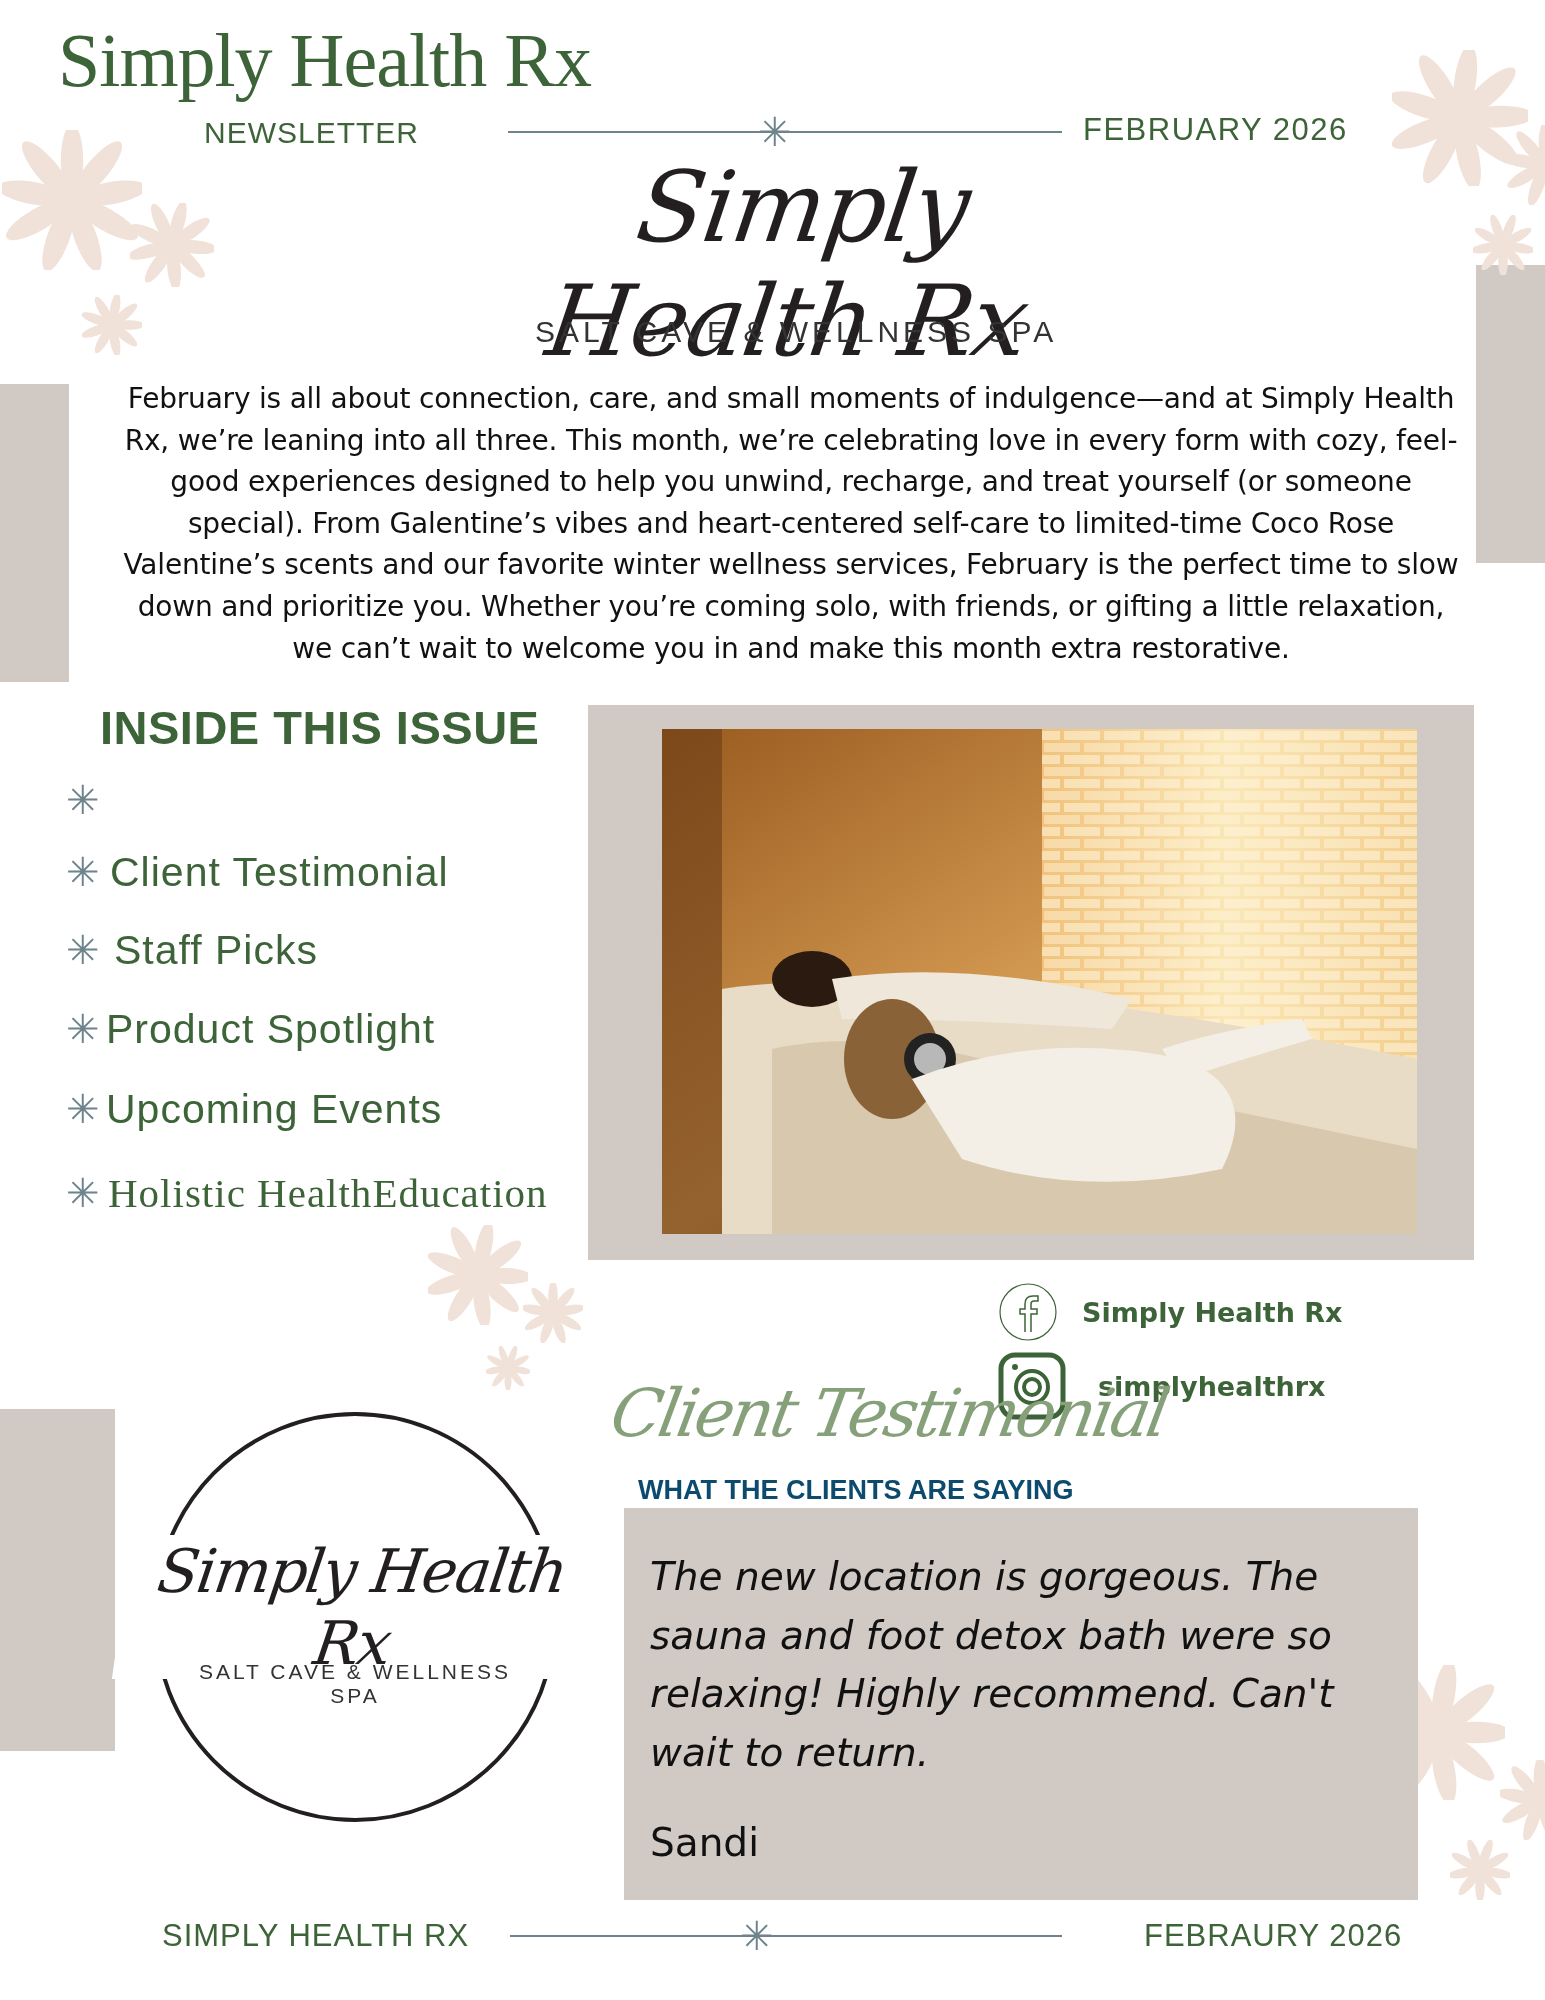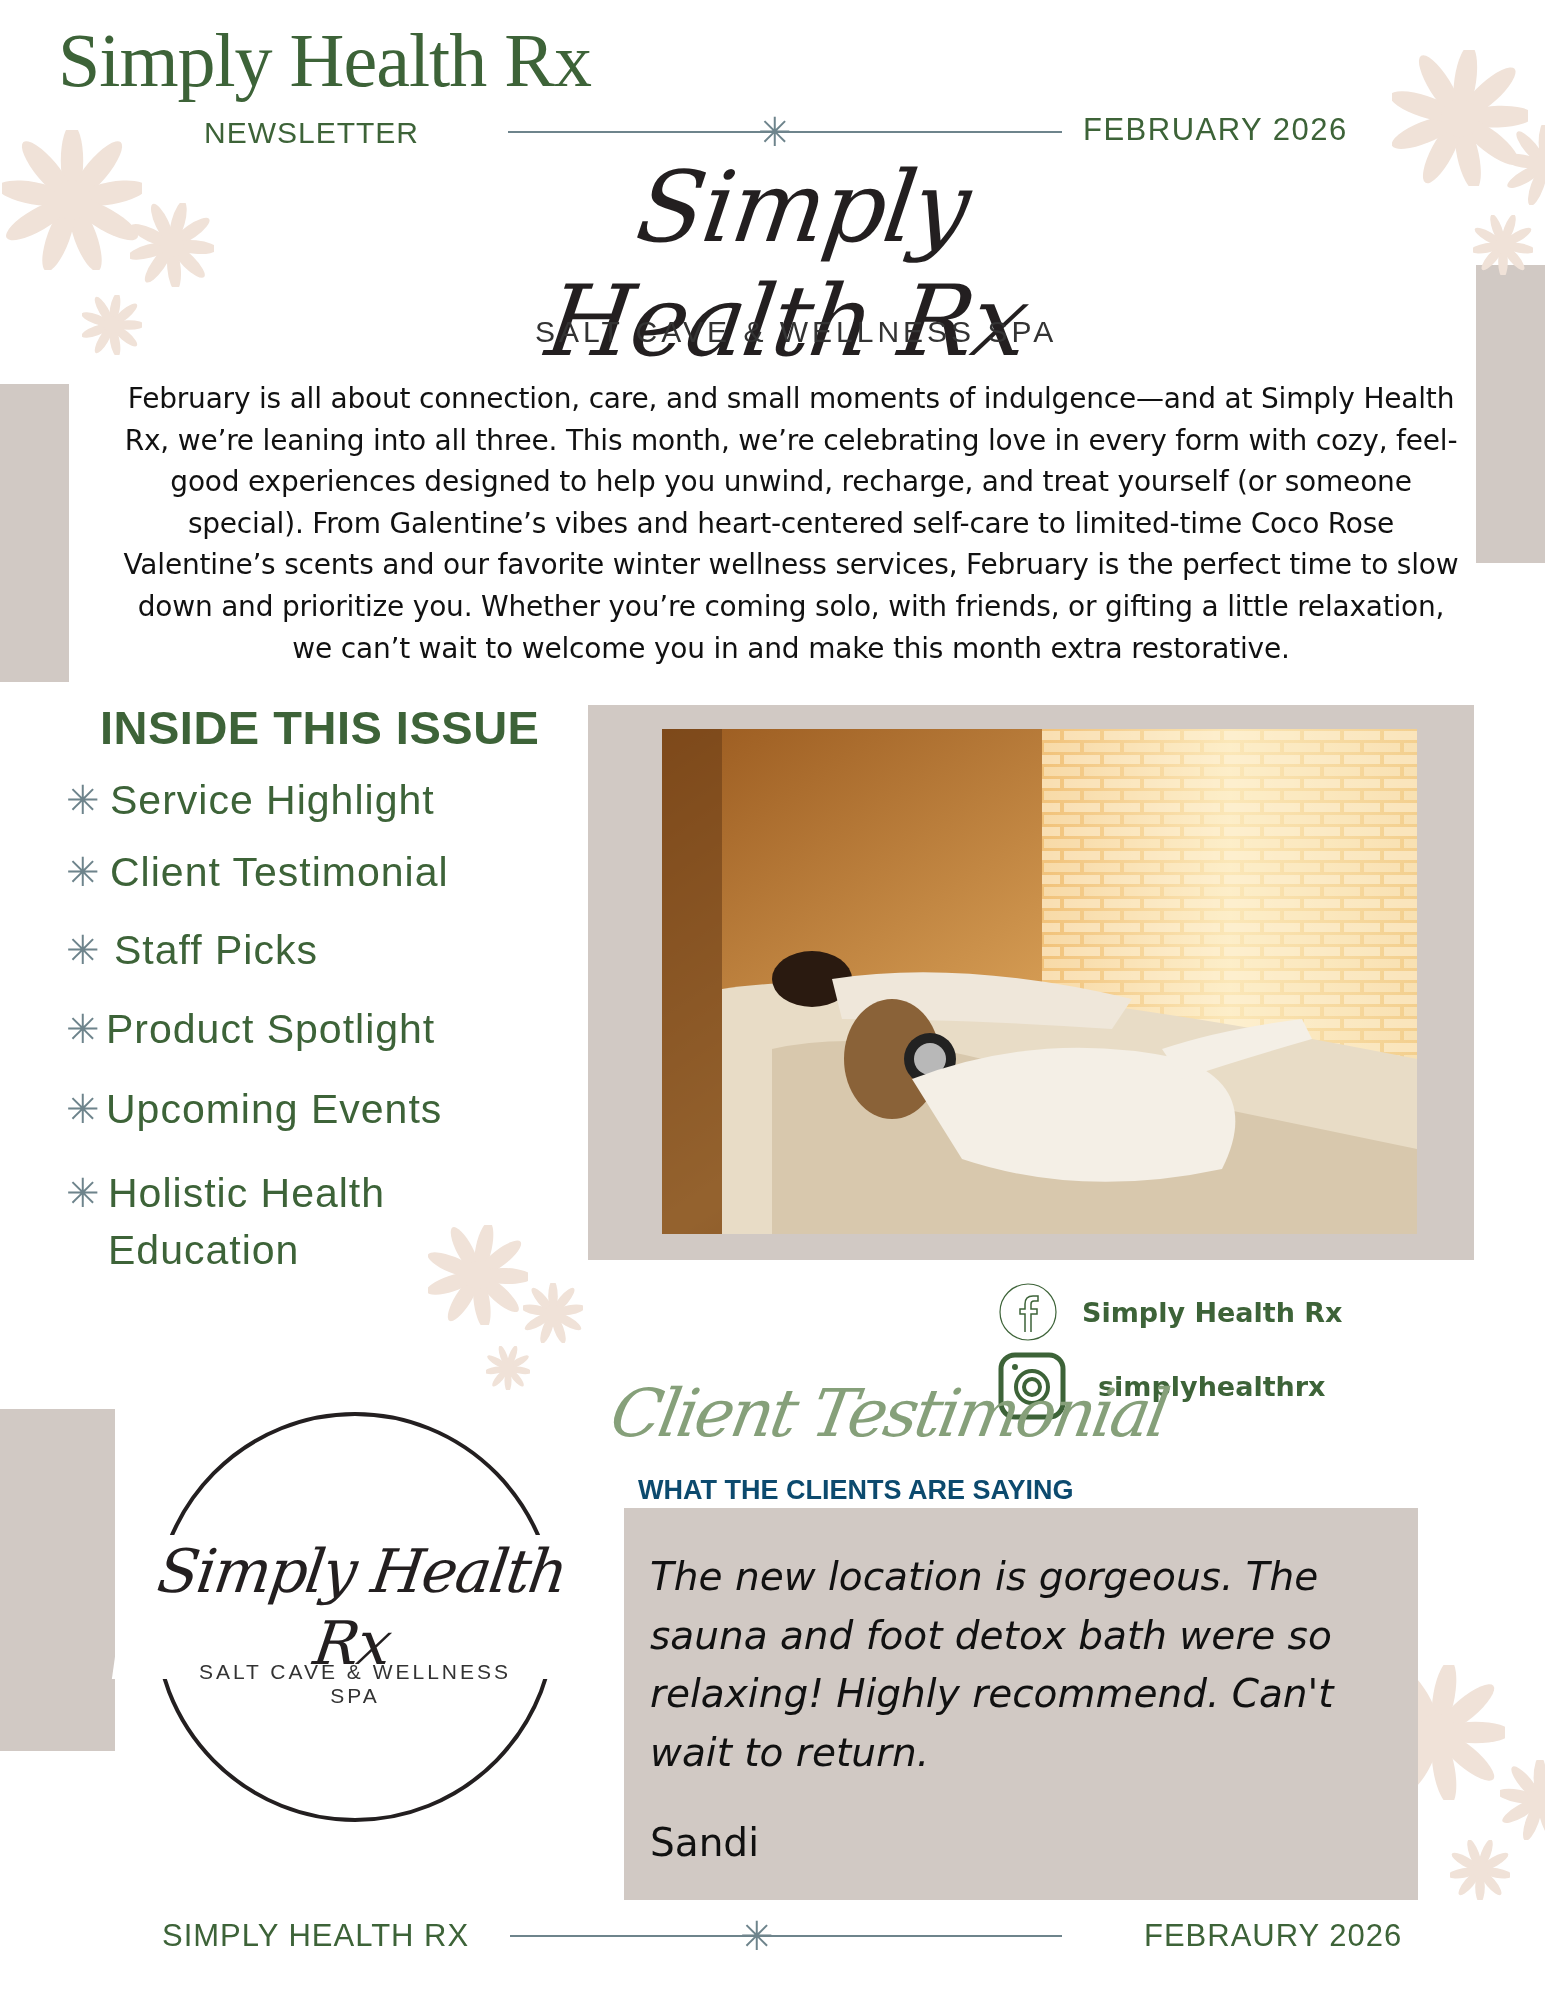--- a/index.html
+++ b/index.html
@@ -138,41 +138,40 @@
 <div id="script-logo" class="abs">
   <div class="script">Simply Health Rx</div>
   <div class="tag">SALT CAVE &amp; WELLNESS SPA</div>
 </div>
 
 <div id="intro" class="abs">February is all about connection, care, and small moments of indulgence—and at Simply Health Rx, we’re leaning into all three. This month, we’re celebrating love in every form with cozy, feel-good experiences designed to help you unwind, recharge, and treat yourself (or someone special). From Galentine’s vibes and heart-centered self-care to limited-time Coco Rose Valentine’s scents and our favorite winter wellness services, February is the perfect time to slow down and prioritize you. Whether you’re coming solo, with friends, or gifting a little relaxation, we can’t wait to welcome you in and make this month extra restorative.</div>
 
 <div id="toc-heading" class="abs">INSIDE THIS ISSUE</div>
 <div class="toc-item" style="top:772px;">
   <span class="star">✳</span>
-  <span>Service Highlight</span>
 </div>
 <div class="toc-item" style="top:844px;">
   <span class="star">✳</span>
   <span>Client Testimonial</span>
 </div>
 <div class="toc-item" style="top:922px;">
   <span class="star">✳</span>
   <span style="margin-left:4px;">Staff Picks</span>
 </div>
 <div class="toc-item" style="top:1001px;">
   <span class="star" style="width:40px;">✳</span>
   <span>Product Spotlight</span>
 </div>
 <div class="toc-item" style="top:1081px;">
   <span class="star" style="width:40px;">✳</span>
   <span>Upcoming Events</span>
 </div>
 <div class="toc-item" style="top:1165px;">
   <span class="star" style="width:42px;">✳</span>
-  <span style="display:flex;flex-direction:column;">
+  <span style="display:flex;flex-direction:row;font-family:Liberation Serif, serif;">
     <span>Holistic Health</span>
     <span>Education</span>
   </span>
 </div>
 
 <div id="photo-frame" class="abs gray"></div>
 <div id="photo" class="abs">
   <svg width="755" height="505" viewBox="0 0 755 505">
     <defs>
       <linearGradient id="wallL" x1="0" y1="0" x2="1" y2="1">

